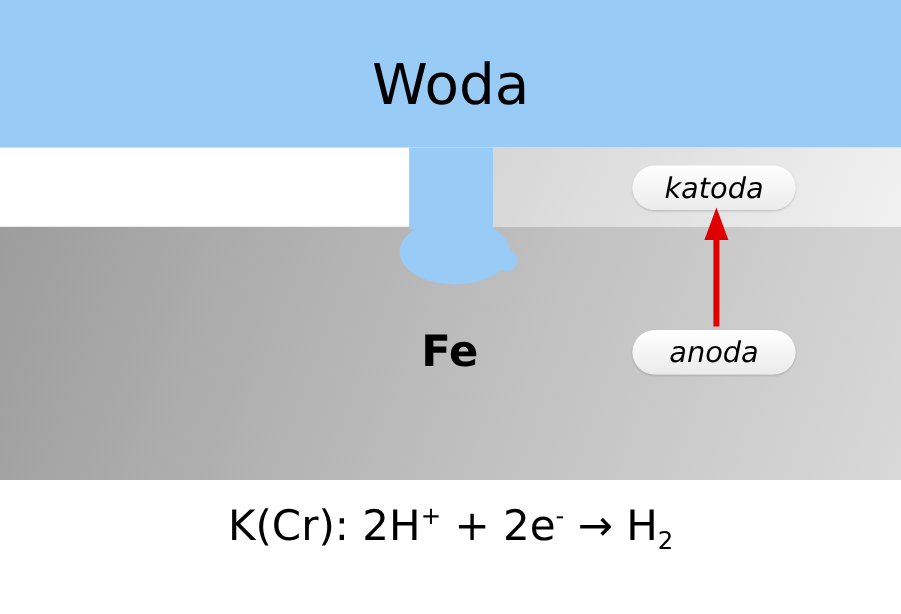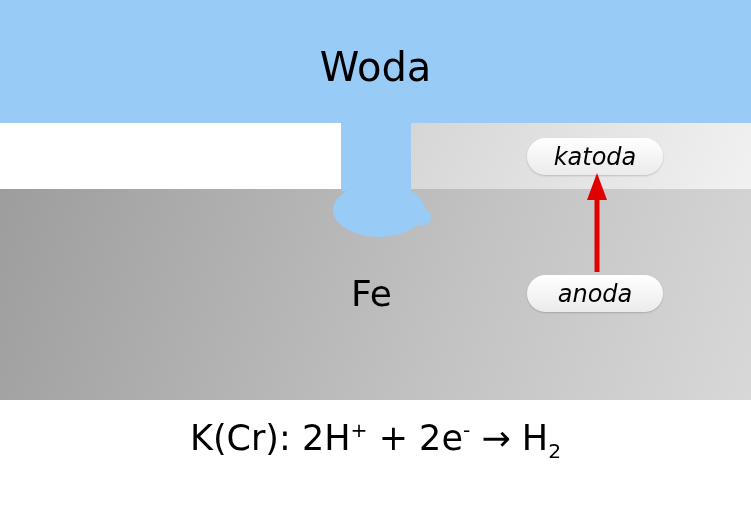--- a/index.html
+++ b/index.html
@@ -20,21 +20,21 @@
   .water-region {
     position: absolute;
     left: 0; top: 0;
     width: 751px; height: 123px;
     background: #99cbf7;
   }
   .water-label {
     position: absolute;
     left: 0; right: 0; top: 44px;
     text-align: center;
-    font-size: 40px;
+    font-size: 47px;
     color: #000;
   }
   
   .cr-left {
     position: absolute;
     left: 0; top: 123px;
     width: 341px; height: 66px;
     background: linear-gradient(115deg, #c6c6c6 0%, #f2f2f2 100%);
   }
   .cr-label {
@@ -47,20 +47,21 @@
     left: 411px; top: 123px;
     width: 340px; height: 66px;
     background: linear-gradient(115deg, #d6d6d6 0%, #f1f1f1 100%);
   }
   
   .fe-region {
     position: absolute;
     left: 0; top: 189px;
     width: 751px; height: 211px;
     background: linear-gradient(110deg, #9d9d9d 0%, #c2c2c2 60%, #d8d8d8 100%);
+    font-weight: bold;
   }
   .fe-label {
     position: absolute;
     left: 351px; top: 84px;
     font-size: 36px;
   }
   
   .water-pit {
     position: absolute;
     left: 320px; top: 123px;

